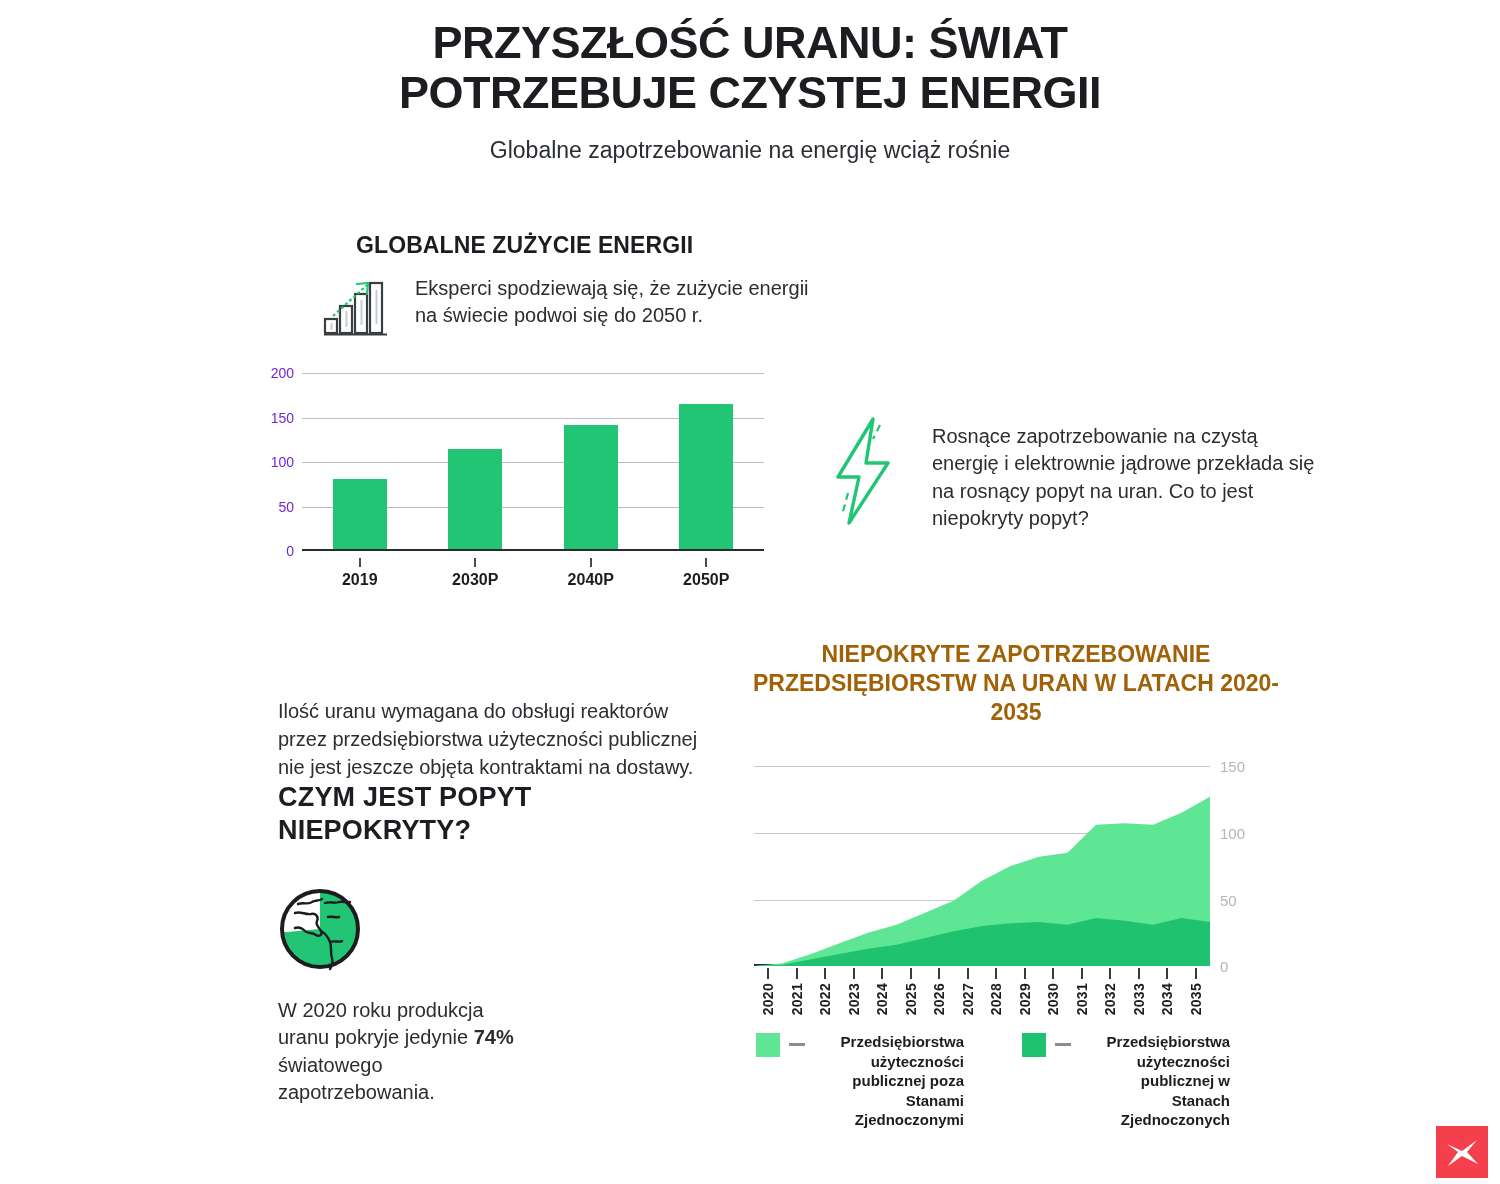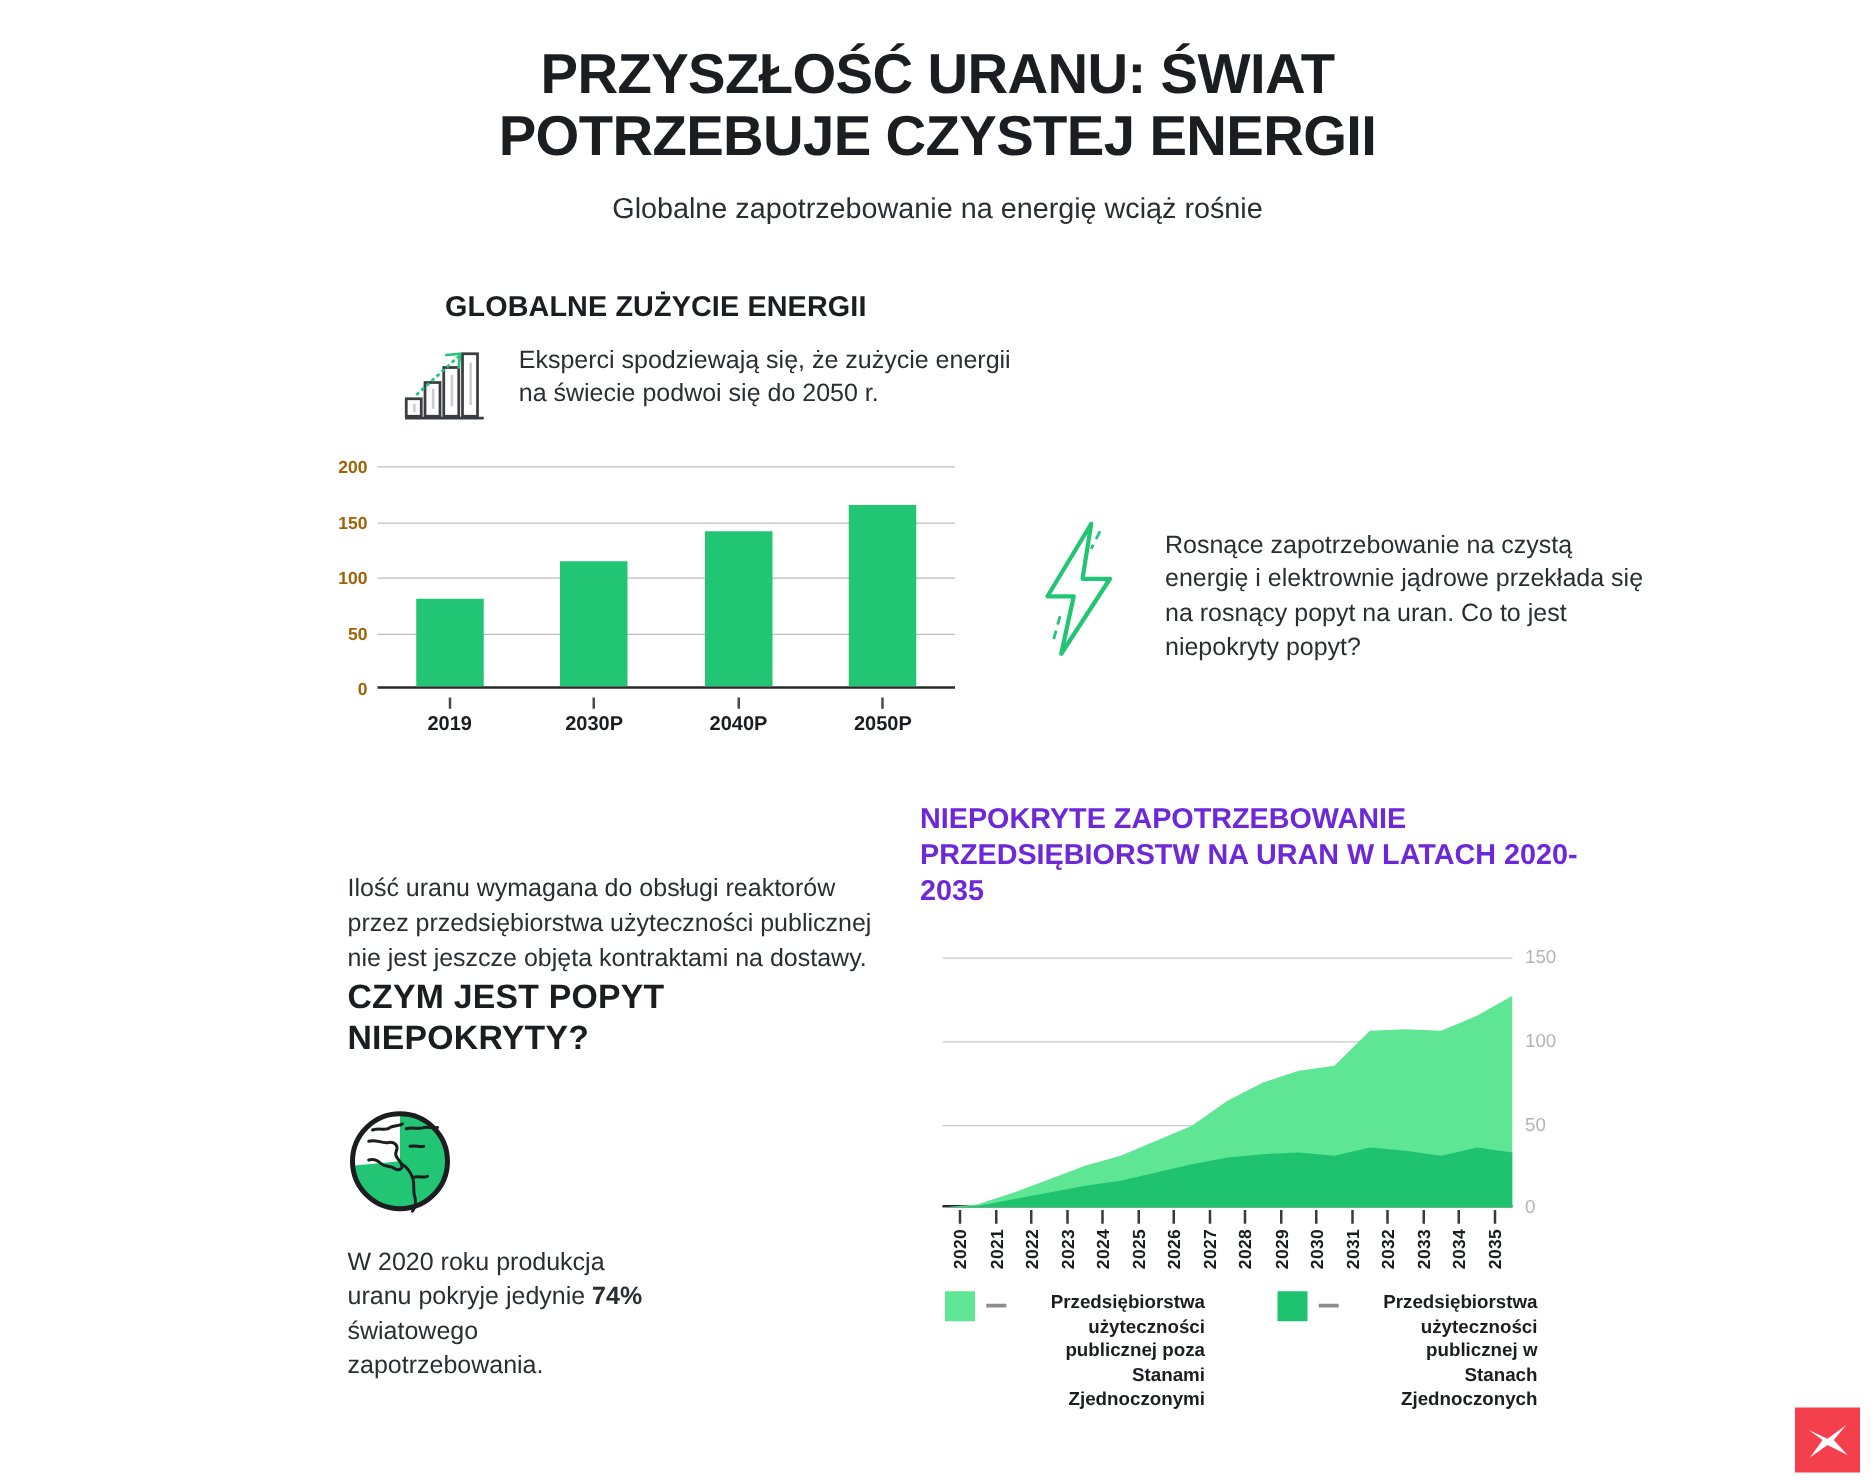--- a/index.html
+++ b/index.html
@@ -6,21 +6,21 @@
   html, body { margin:0; padding:0; }
   body {
     width:1500px; height:1184px;
     background:#ffffff;
     font-family:"Liberation Sans", sans-serif;
     color:#1f2124;
     position:relative;
     overflow:hidden;
   }
   
-  #header { width:100%; padding-top:34px; text-align:center; }
+  #header { width:100%; padding-top:18px; text-align:center; }
   #main-title {
     font-size:45px; font-weight:bold; line-height:1.12;
     letter-spacing:-0.5px; color:#1b1d20;
     margin:0 auto; max-width:1100px;
   }
   #main-title .l2 { display:block; }
   #subtitle {
     margin-top:18px; font-size:23px; color:#2a2d31; font-weight:400;
   }
 
@@ -33,22 +33,22 @@
   #sec1-note { position:absolute; left:303px; top:50px; display:flex; gap:26px; align-items:flex-start; }
   #barchart-icon { width:66px; height:58px; flex:none; margin-top:4px;}
   #sec1-note-text { font-size:20px; line-height:1.37; color:#2a2d31; max-width:420px; }
 
   
   #barchart { position:absolute; left:232px; top:140px; width:530px; height:230px; }
   .bc-plot { position:absolute; left:50px; top:8px; right:18px; bottom:44px; }
   .bc-grid { position:absolute; left:0; right:0; height:1px; background:#bdbdbd; }
   .bc-axis { position:absolute; left:0; right:0; bottom:0; height:2px; background:#2a2a2a; }
   .bc-ylab {
-    position:absolute; right:calc(100% + 8px); font-size:14px; color:#a16207;
-    transform:translateY(-50%); white-space:nowrap;font-weight:bold;
+    position:absolute; right:calc(100% + 8px); font-size:14px; color:#6d28d9;
+    transform:translateY(-50%); white-space:nowrap;
   }
   .bc-bars { position:absolute; left:0; right:0; bottom:2px; top:0; display:flex; }
   .bc-col { flex:1; display:flex; flex-direction:column; justify-content:flex-end; align-items:center; }
   .bc-bar { width:54px; background:#22c573; }
   .bc-xaxis { position:absolute; left:50px; right:18px; bottom:0; height:42px; display:flex;text-align:right; }
   .bc-xcell { flex:1; display:flex; flex-direction:column; align-items:center; }
   .bc-tick { width:2px; height:9px; background:#4a4a4a; margin-top:5px; }
   .bc-xlab { margin-top:4px; font-size:16px; font-weight:bold; color:#1b1d20; }
 
   
@@ -60,21 +60,21 @@
   #sec2-left { position:absolute; left:278px; top:645px; width:420px; }
   #sec2-title { font-size:27px; font-weight:bold; line-height:1.22; color:#1b1d20; letter-spacing:0.2px; }
   #sec2-body { margin-top:52px; font-size:20px; line-height:1.4; color:#2a2d31; }
   #globe-row { margin-top:36px; display:flex; gap:26px; align-items:flex-start;flex-direction:column; }
   #globe-icon { width:84px; height:84px; flex:none; margin-top:4px; }
   #globe-text { font-size:20px; line-height:1.37; color:#2a2d31; max-width:260px; }
   #globe-text b { font-weight:bold; }
 
   
   #sec2-right { position:absolute; left:736px; top:640px; width:560px; }
-  #area-title { text-align:left; font-size:23px; font-weight:bold; line-height:1.25; color:#6d28d9; }
+  #area-title { text-align:center; font-size:23px; font-weight:bold; line-height:1.25; color:#a16207; }
   #areachart { position:relative; margin-top:40px; width:520px; height:200px; }
   .ac-plot { position:absolute; left:18px; top:0; right:46px; bottom:0; }
   .ac-grid { position:absolute; left:0; right:0; height:1px; background:#c9c9c9; }
   .ac-ylab { position:absolute; left:calc(100% + 10px); font-size:15px; color:#b5b5b5; transform:translateY(-50%); }
   .ac-base { position:absolute; left:0; right:0; bottom:0; height:2px; background:#2a2a2a; }
   #ac-svg { position:absolute; inset:0; width:100%; height:100%; }
   #ac-xaxis { position:absolute; left:18px; right:46px; top:202px; height:78px; display:flex; }
   .ac-xcell { flex:1; display:flex; flex-direction:column; align-items:center; }
   .ac-tick { width:2px; height:11px; background:#3a3a3a; }
   .ac-xlab {

